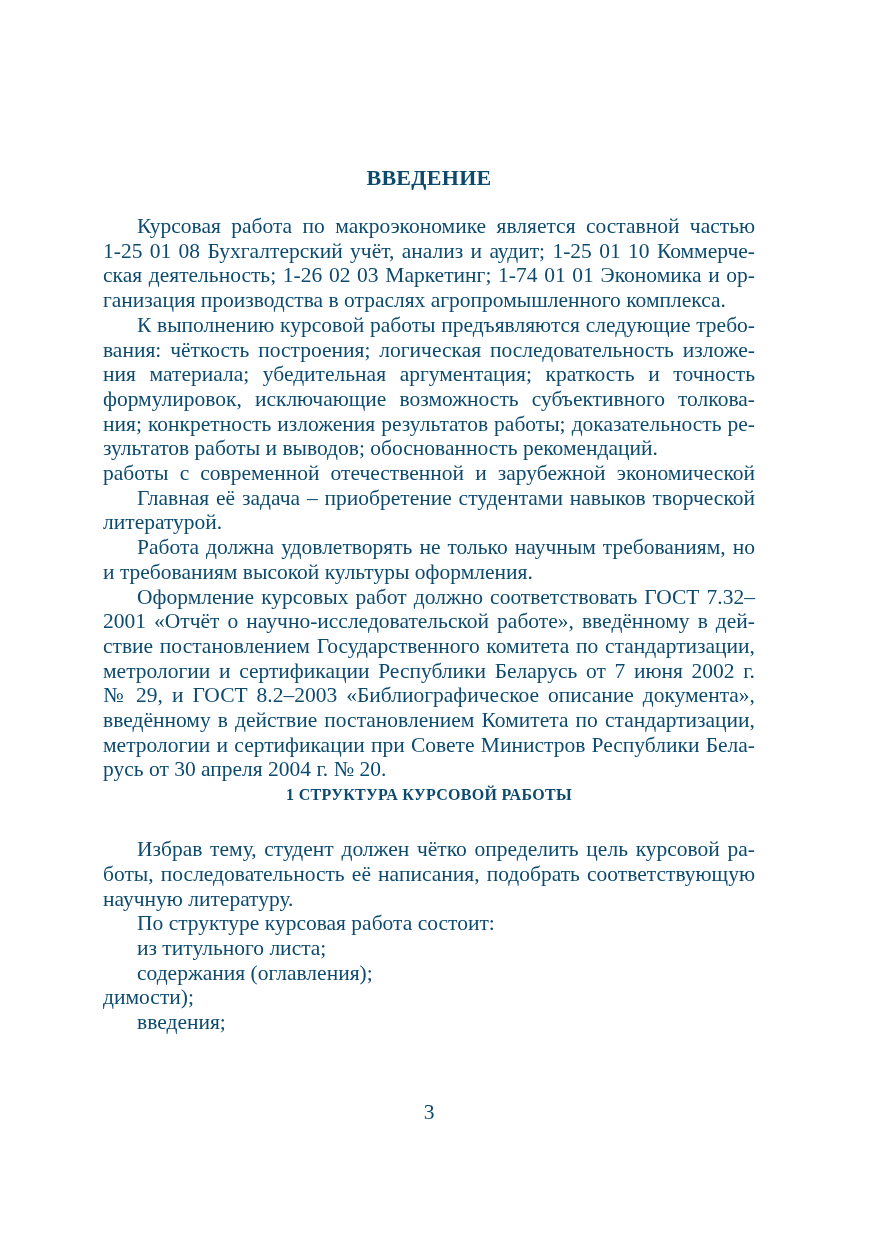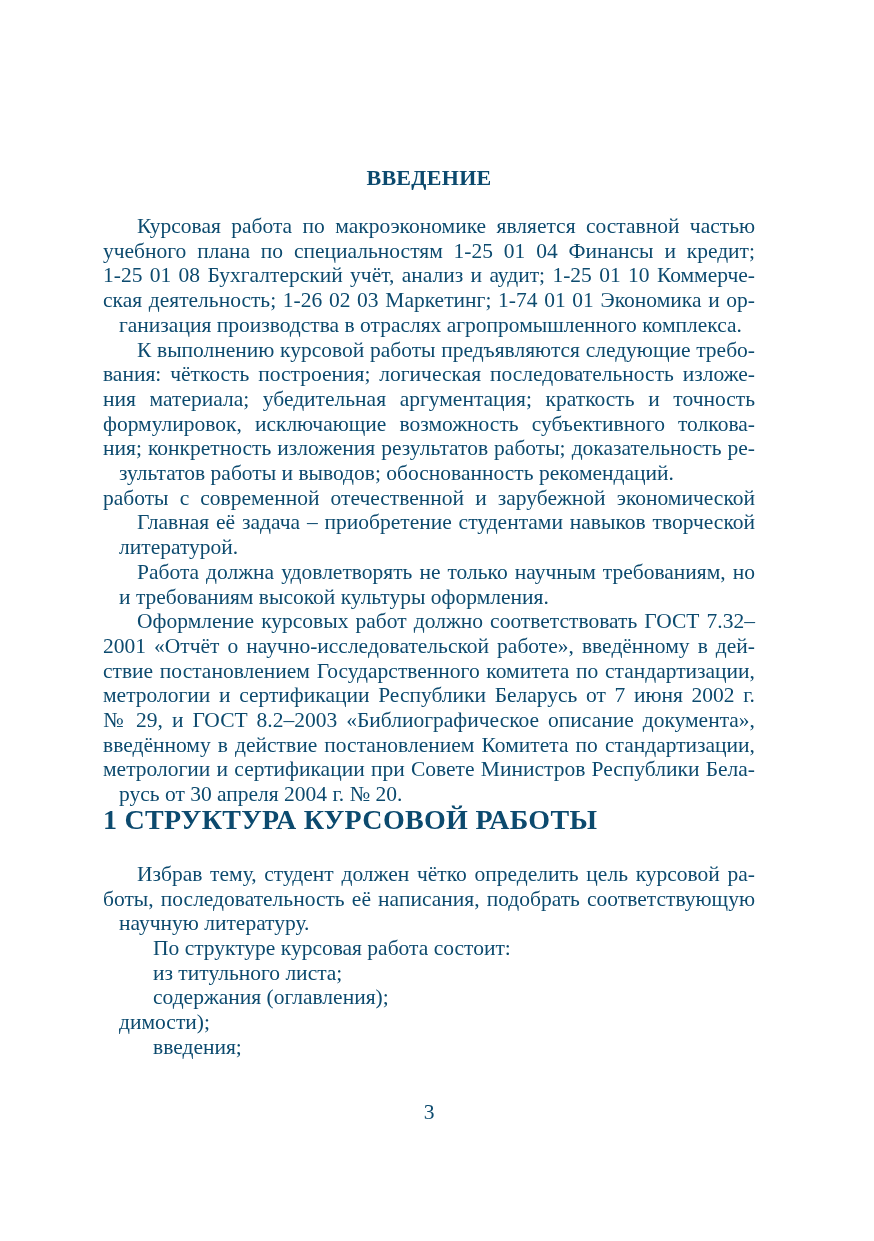--- a/index.html
+++ b/index.html
@@ -25,39 +25,39 @@
   }
   .doc-title {
     font-size: 22px;
     line-height: 25px;
     font-weight: bold;
     text-align: center;
     letter-spacing: 0.3px;
     margin: 0 0 24px 0;
   }
   .doc-heading {
-    font-size: 28px;
+    font-size: 16px;
     line-height: 25px;
     font-weight: bold;
+    text-align: center;
     letter-spacing: 0.3px;
     margin: 0 0 30px 0;
   }
   .para {
     margin: 0;
     font-size: 21.5px;
     line-height: 24.7px;
   }
   .para-line {
     text-align: justify;
     text-align-last: justify;
     white-space: normal;
   }
   .para-line.last-line {
     text-align-last: left;
-    margin-left: 16px;
   }
   .para-line.first-line {
     text-indent: 34px;
   }
   .page-number {
     position: absolute;
     left: 103px;
     top: 1100px;
     width: 652px;
     text-align: center;
@@ -66,21 +66,20 @@
   }
 </style>
 </head>
 <body>
 
 <div class="page">
   <div class="text-block">
       <div class="doc-title">ВВЕДЕНИЕ</div>
       <div class="para">
         <div class="para-line first-line">Курсовая работа по макроэкономике является составной частью</div>
-        <div class="para-line">учебного плана по специальностям 1-25 01 04 Финансы и кредит;</div>
         <div class="para-line">1-25 01 08 Бухгалтерский учёт, анализ и аудит; 1-25 01 10 Коммерче-</div>
         <div class="para-line">ская деятельность; 1-26 02 03 Маркетинг; 1-74 01 01 Экономика и ор-</div>
         <div class="para-line last-line">ганизация производства в отраслях агропромышленного комплекса.</div>
       </div>
       <div class="para">
         <div class="para-line first-line">К выполнению курсовой работы предъявляются следующие требо-</div>
         <div class="para-line">вания: чёткость построения; логическая последовательность изложе-</div>
         <div class="para-line">ния материала; убедительная аргументация; краткость и точность</div>
         <div class="para-line">формулировок, исключающие возможность субъективного толкова-</div>
         <div class="para-line">ния; конкретность изложения результатов работы; доказательность ре-</div>

